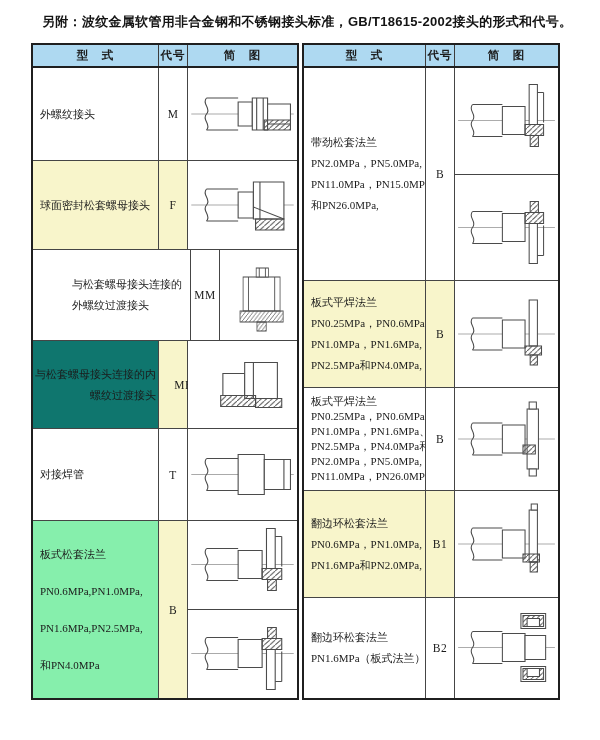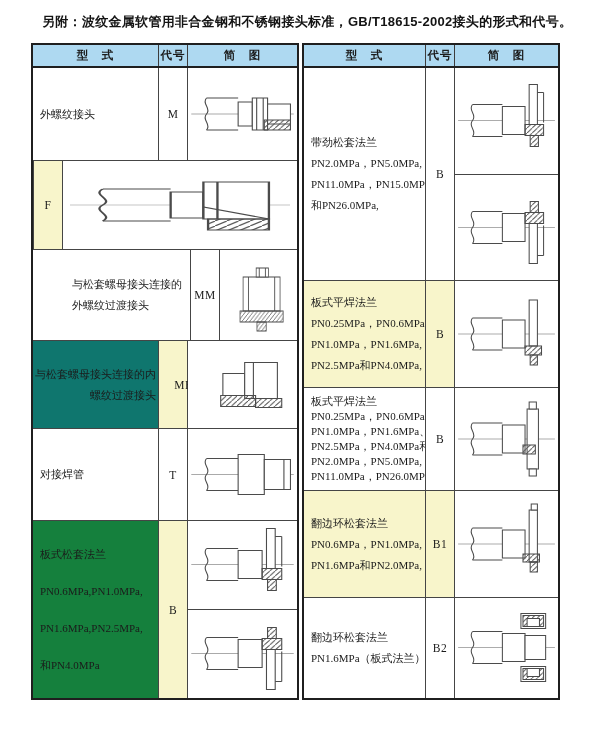--- a/index.html
+++ b/index.html
@@ -66,20 +66,23 @@
               <rect x="59" y="30" width="14" height="32" fill="#fff" stroke="#4b4b4b" stroke-width="1"></rect>
               <line x1="63" y1="30" x2="63" y2="62" stroke="#4b4b4b" stroke-width="1"></line>
               <line x1="69" y1="30" x2="69" y2="62" stroke="#4b4b4b" stroke-width="1"></line>
               <rect x="73" y="36" width="21" height="20" fill="#fff" stroke="#4b4b4b" stroke-width="1"></rect>
               <rect x="70" y="52" width="24" height="10" fill="url(#h1)" stroke="#4b4b4b" stroke-width="1"></rect>
             </svg>
           </div>
         </div>
       </div>
       <div class="row" style="height: 89px;">
+        <div class="cell type" style="background: rgb(248, 245, 203);">
+          <div class="tline" style="line-height: 21px;">球面密封松套螺母接头</div>
+        </div>
         <div class="cell code" style="background: rgb(248, 245, 203);">F</div>
         <div class="cell diag">
           <div class="sub">
             <svg viewBox="0 0 100 88" width="100%" height="88" preserveAspectRatio="none">
               <defs>
                 <pattern id="h2" width="5" height="5" patternUnits="userSpaceOnUse">
                   <path d="M0,5 L5,0" stroke="#555" stroke-width="0.9"></path>
                 </pattern>
               </defs>
               <line x1="3" y1="44" x2="97" y2="44" stroke="#8a8a8a" stroke-width="0.7"></line>
@@ -162,21 +165,21 @@
               <line x1="17" y1="29.5" x2="46" y2="29.5" stroke="#4b4b4b" stroke-width="1"></line>
               <line x1="17" y1="61.5" x2="46" y2="61.5" stroke="#4b4b4b" stroke-width="1"></line>
               <rect x="46" y="25.5" width="24" height="40" fill="#fff" stroke="#4b4b4b" stroke-width="1"></rect>
               <rect x="70" y="30.5" width="24" height="30" fill="#fff" stroke="#4b4b4b" stroke-width="1"></rect>
               <line x1="88" y1="30.5" x2="88" y2="60.5" stroke="#4b4b4b" stroke-width="1"></line>
             </svg>
           </div>
         </div>
       </div>
       <div class="row last" style="height: 177px;">
-        <div class="cell type" style="background: #15803d; gap: 16px;">
+        <div class="cell type" style="background: #86efac; gap: 16px;">
           <div class="tline" style="line-height: 21px;">板式松套法兰</div>
           <div class="tline" style="line-height: 21px;">PN0.6MPa,PN1.0MPa,</div>
           <div class="tline" style="line-height: 21px;">PN1.6MPa,PN2.5MPa,</div>
           <div class="tline" style="line-height: 21px;">和PN4.0MPa</div>
         </div>
         <div class="cell code" style="background: rgb(248, 245, 203);">B</div>
         <div class="cell diag">
           <div class="sub">
             <svg viewBox="0 0 100 87" width="100%" height="87" preserveAspectRatio="none">
               <defs>

